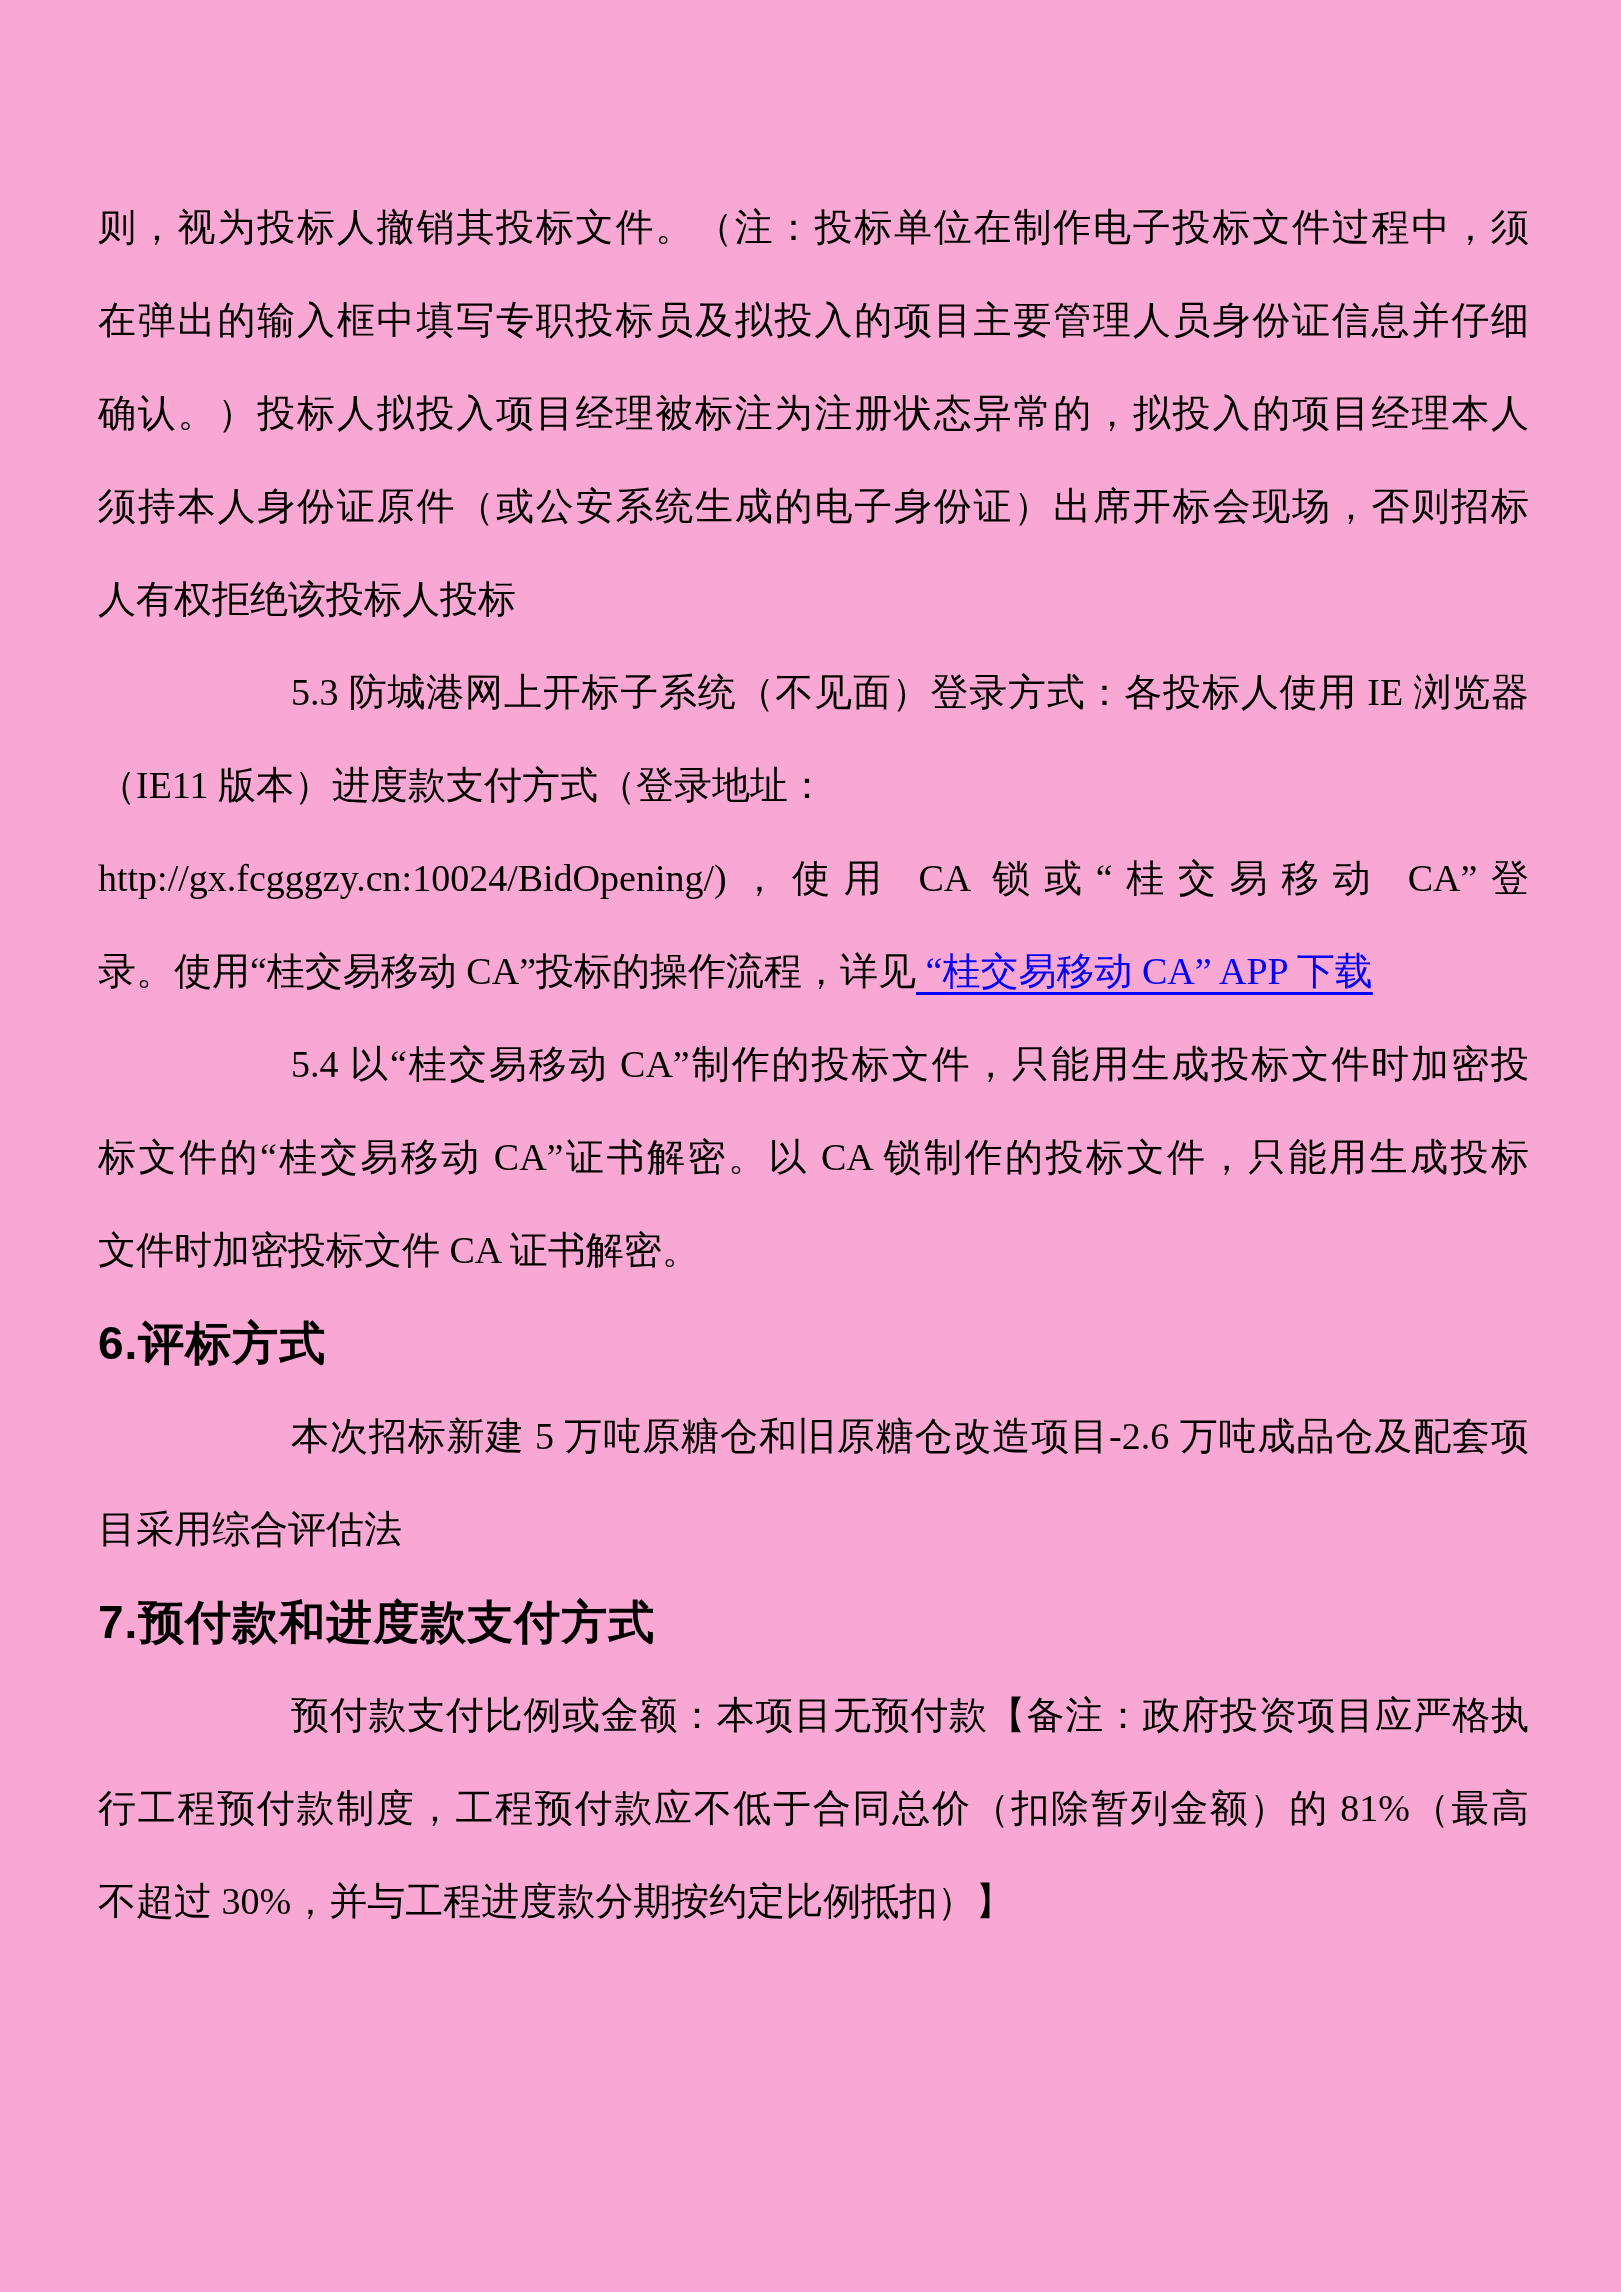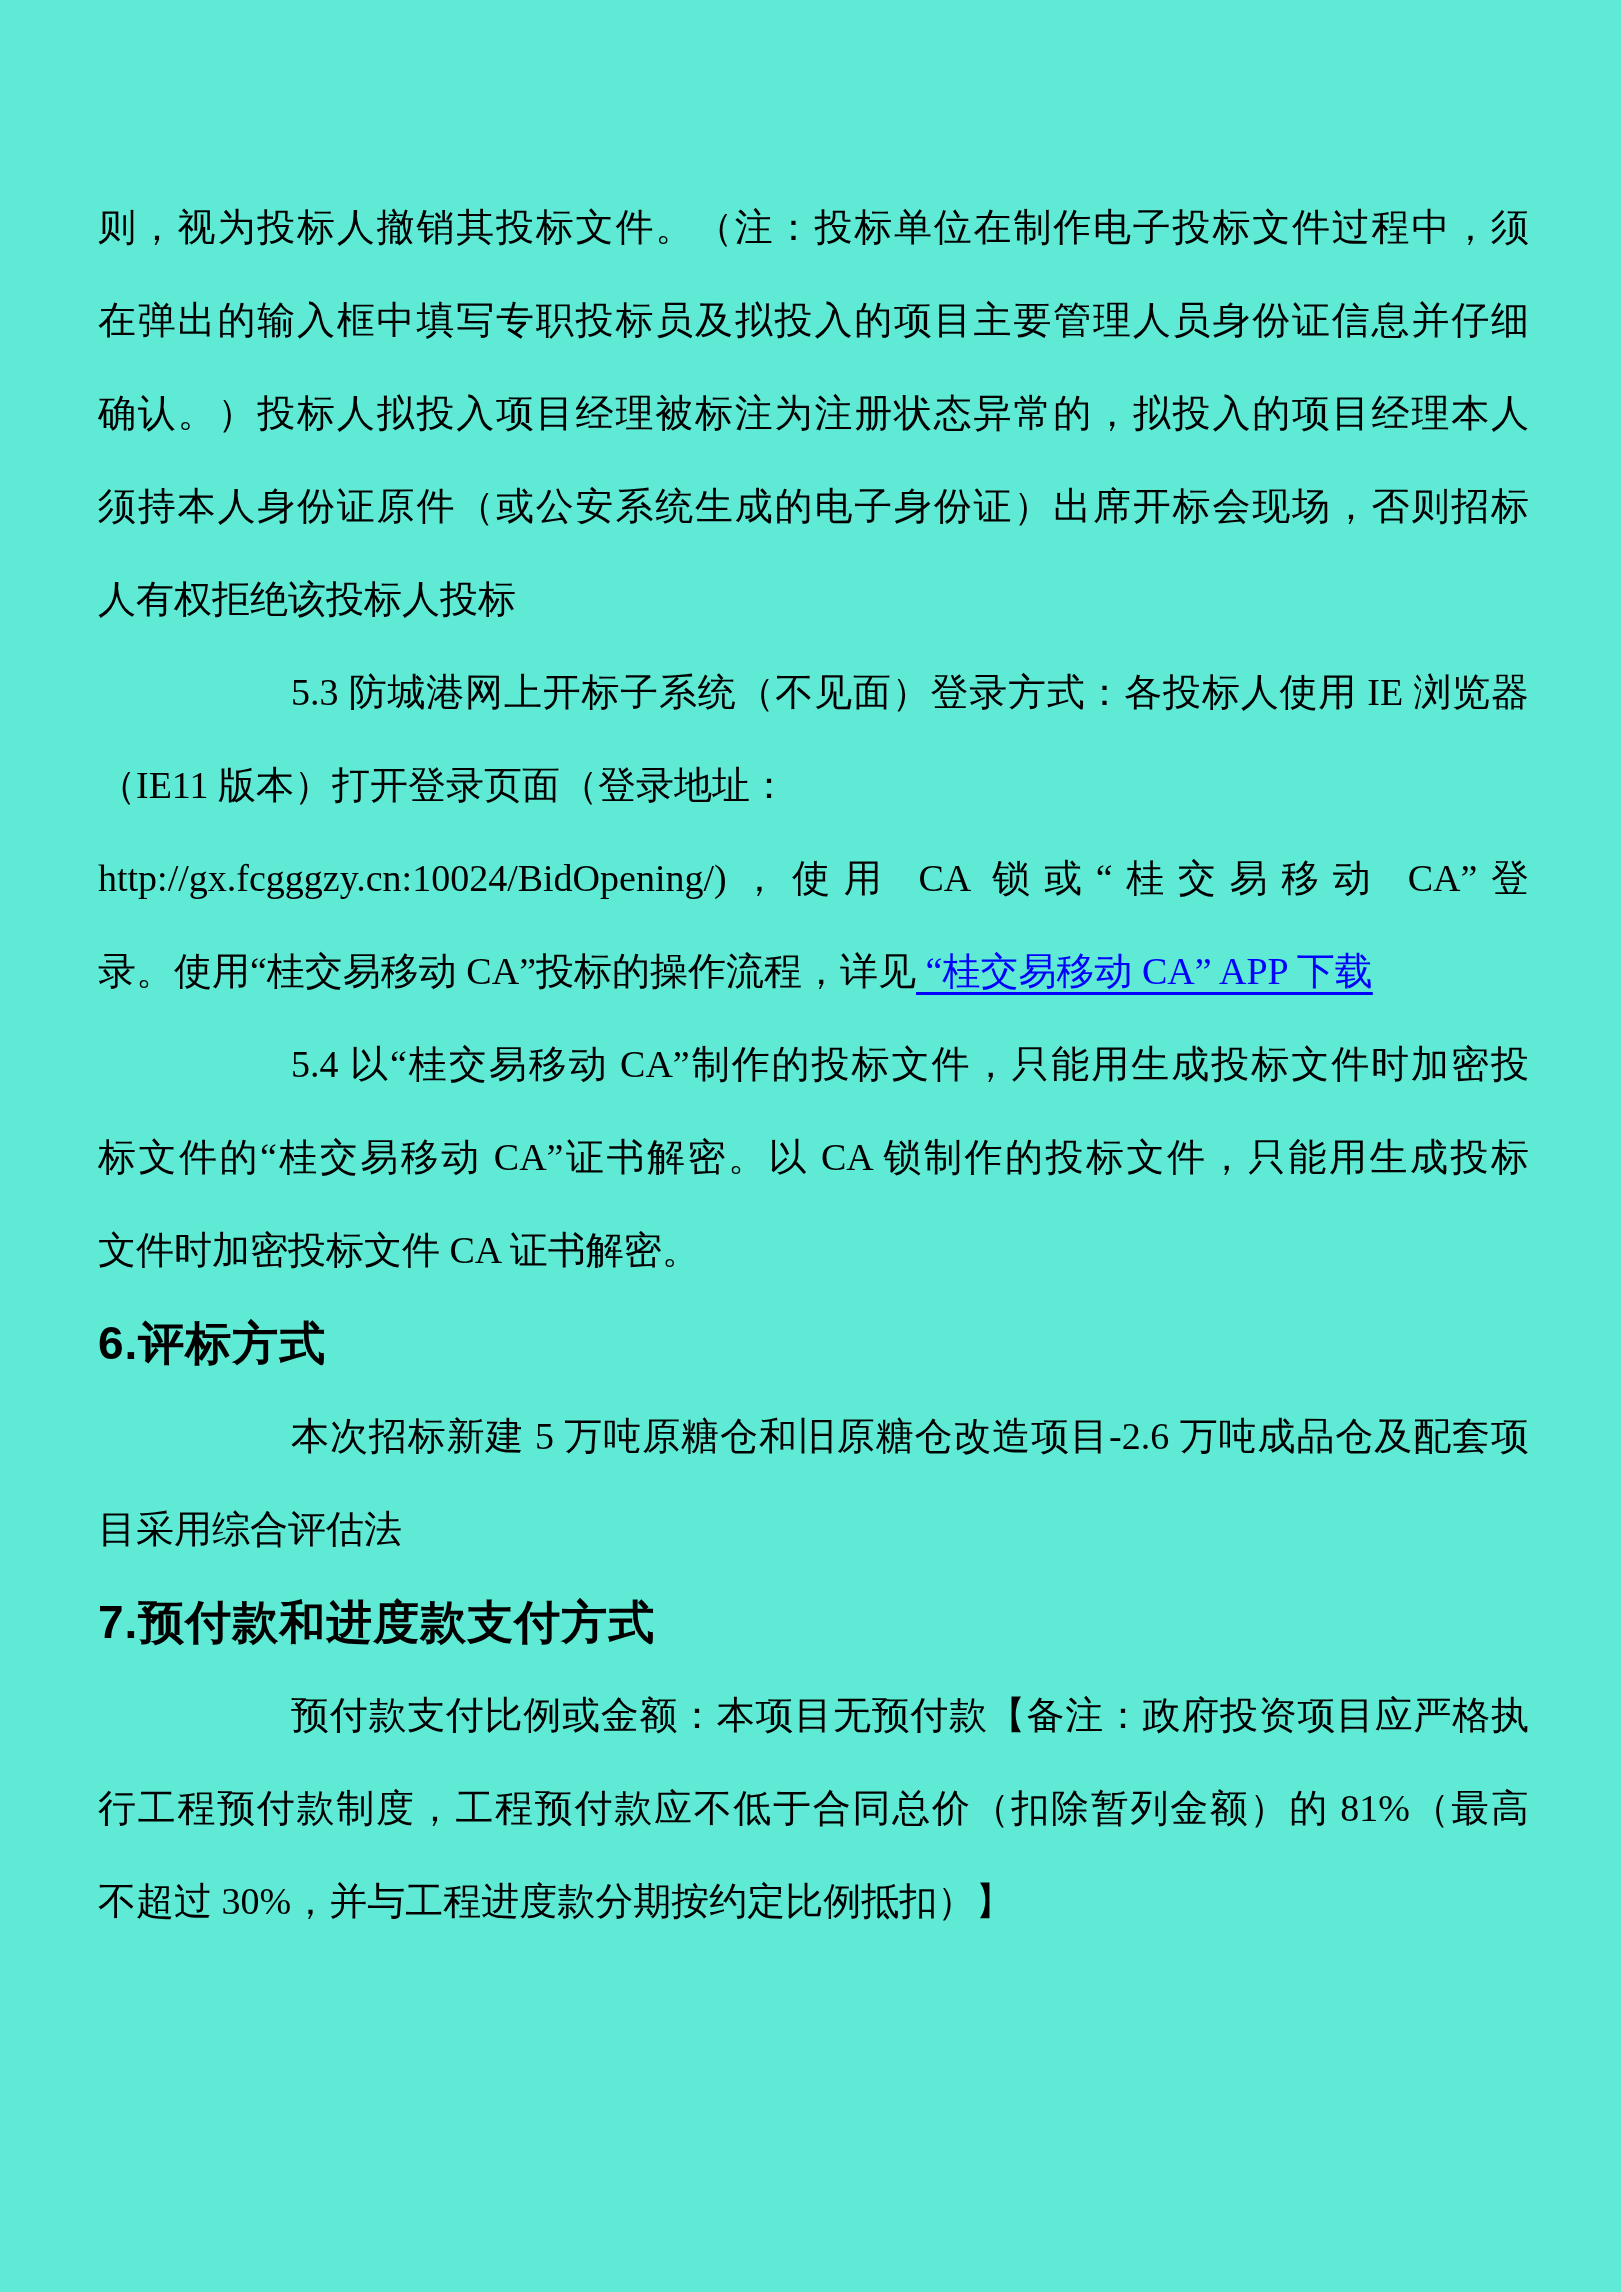--- a/index.html
+++ b/index.html
@@ -45,29 +45,29 @@
     color: var(--link-color, #0000ff);
     text-decoration: underline;
     text-underline-offset: 7.8px;
     cursor: pointer;
     text-align: center;
   }
 </style>
 </head>
 <body>
 
-<div class="doc" style="color: rgb(0, 0, 0); background: #5eead4;">
+<div class="doc" style="color: rgb(0, 0, 0); background: #f9a8d4;">
   <div>
       <div class="line j">则，视为投标人撤销其投标文件。（注：投标单位在制作电子投标文件过程中，须</div>
       <div class="line j">在弹出的输入框中填写专职投标员及拟投入的项目主要管理人员身份证信息并仔细</div>
       <div class="line j">确认。）投标人拟投入项目经理被标注为注册状态异常的，拟投入的项目经理本人</div>
       <div class="line j">须持本人身份证原件（或公安系统生成的电子身份证）出席开标会现场，否则招标</div>
       <div class="line">人有权拒绝该投标人投标</div>
       <div class="line j indent">5.3 防城港网上开标子系统（不见面）登录方式：各投标人使用 IE 浏览器</div>
-      <div class="line">（IE11 版本）打开登录页面（登录地址：</div>
+      <div class="line">（IE11 版本）进度款支付方式（登录地址：</div>
       <div class="line j">http://gx.fcgggzy.cn:10024/BidOpening/)，使用 CA 锁或“桂交易移动 CA”登</div>
       <div class="line">录。使用“桂交易移动 CA”投标的操作流程，详见<a class="doc-link" href="#"> “桂交易移动 CA” APP 下载</a></div>
       <div class="line j indent">5.4 以“桂交易移动 CA”制作的投标文件，只能用生成投标文件时加密投</div>
       <div class="line j">标文件的“桂交易移动 CA”证书解密。以 CA 锁制作的投标文件，只能用生成投标</div>
       <div class="line">文件时加密投标文件 CA 证书解密。</div>
       <div class="line heading">6.评标方式</div>
       <div class="line j indent">本次招标新建 5 万吨原糖仓和旧原糖仓改造项目-2.6 万吨成品仓及配套项</div>
       <div class="line">目采用综合评估法</div>
       <div class="line heading">7.预付款和进度款支付方式</div>
       <div class="line j indent">预付款支付比例或金额：本项目无预付款【备注：政府投资项目应严格执</div>

